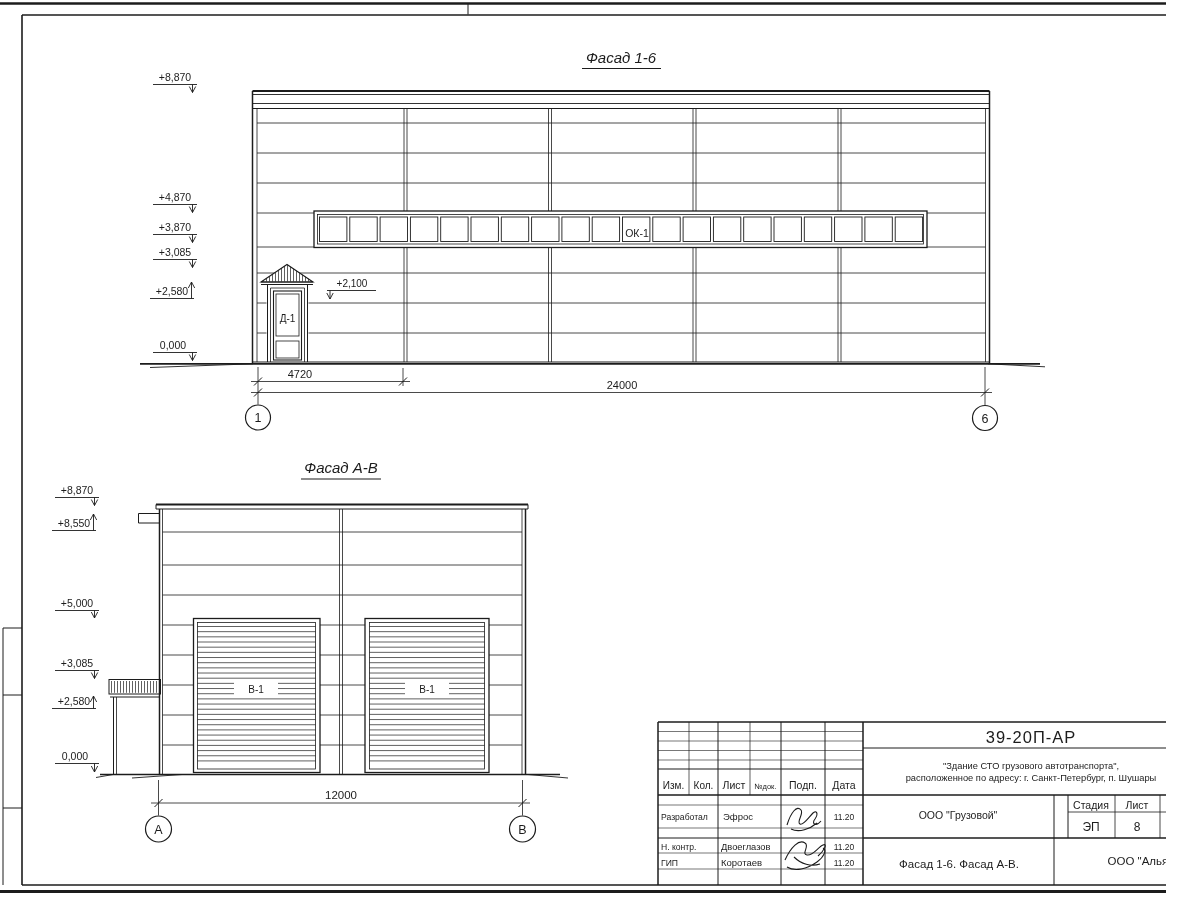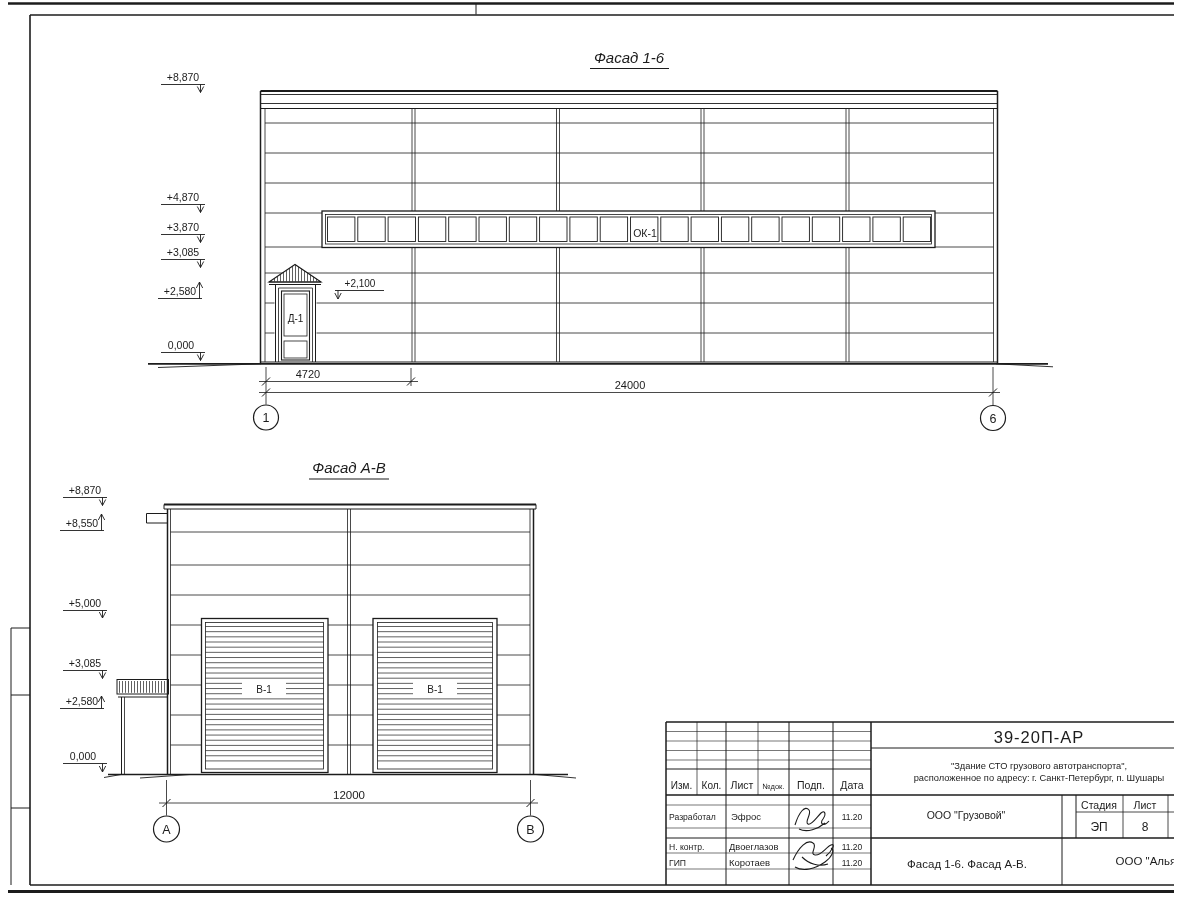--- a/index.html
+++ b/index.html
@@ -1,16 +1,16 @@
 <!DOCTYPE html>
 <html><head>
 <meta charset="utf-8">
 <style>
   html,body{margin:0;padding:0;background:#ffffff;}
-  .page{width:1166px;height:900px;position:relative;background:#ffffff;overflow:hidden;margin-left:8px;}
+  .page{width:1166px;height:900px;position:relative;background:#ffffff;overflow:hidden;}
   svg{display:block;}
   .t{font-family:"Liberation Sans",sans-serif;fill:#1c1c1c;}
   .ti{font-style:italic;}
   line,rect.o,path.o,polygon.o,circle.o{stroke:#1c1c1c;fill:none;}
   .wfill{fill:#ffffff;stroke:#1c1c1c;}
 </style>
 </head>
 <body>
 
 <div class="page">

